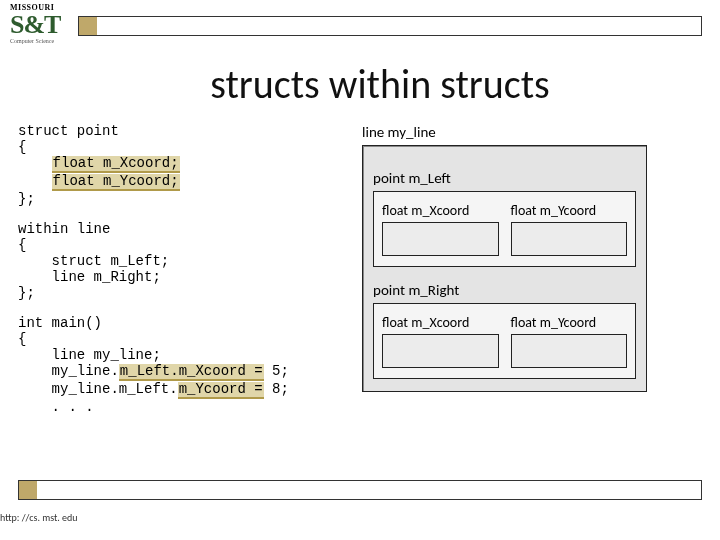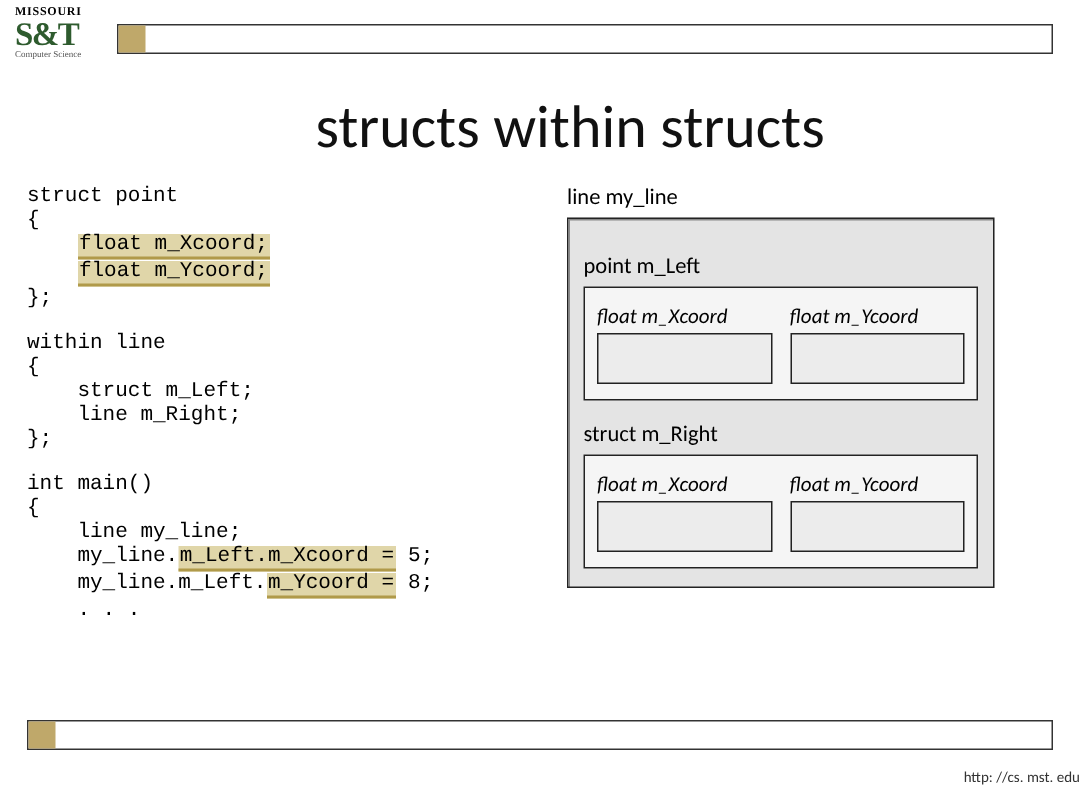--- a/index.html
+++ b/index.html
@@ -20,21 +20,21 @@
     position: absolute;
     left: 10px;
     top: 4px;
     width: 62px;
     font-family: Georgia, serif;
     font-size: 8px;
     line-height: 1;
     text-align: left;
   }
   .logo .mo { color: #000; font-weight: bold; letter-spacing: 0.5px; }
-  .logo .st { font-size: 22px; font-weight: bold; color: #2e5b2e; letter-spacing: -1px; }
+  .logo .st { font-size: 26px; font-weight: bold; color: #2e5b2e; letter-spacing: -1px; }
   .logo .cs { font-size: 6px; color: #555; }
   .header-bar {
     position: absolute;
     left: 78px;
     right: 18px;
     top: 16px;
     height: 20px;
     background: #fff;
     border: 1px solid #333;
   }
@@ -71,40 +71,39 @@
   .hl {
     display: inline-block;
     background: #e0d6a9;
     border-bottom: 2px solid #b09a4a;
     padding: 0 1px;
     line-height: 1.05;
   }
   
   .diagram {
     position: absolute;
-    left: 378px;
+    left: 362px;
     top: 0;
     width: 285px;
     font-family: "Calibri", sans-serif;
     font-size: 15px;
   }
   .dlabel { font-size: 15px; color: #000; }
   .outer {
     margin-top: 4px;
     border: 1.5px solid #222;
     background: #e4e4e4;
     padding: 23px 10px 12px 10px;
     box-shadow: 1px 1px 0 #888 inset;
   }
   .plabel { font-size: 15px; margin-bottom: 4px; }
   .inner {
     border: 1.5px solid #222;
     background: #f5f5f5;
     padding: 6px 8px 10px 8px;
-    font-style: italic;
   }
   .pair {
     display: flex;
     gap: 12px;
     margin-top: 4px;
   }
   .slot {
     flex: 1;
   }
   .slot .sl { font-size: 14px; margin-bottom: 3px; }
@@ -128,21 +127,21 @@
     content: "";
     position: absolute;
     left: 0; top: 0; bottom: 0;
     width: 18px;
     background: #bfa86a;
   }
   .footer-link {
     position: absolute;
     bottom: 16px;
     left: 0; right: 0;
-    text-align: right;
+    text-align: left;
     font-size: 10px;
     color: #333;
   }
 </style>
 </head>
 <body>
 
 <div class="header-area">
   <div class="logo">
     <div class="mo">MISSOURI</div>
@@ -185,21 +184,21 @@
             <div class="sl">float m_Xcoord</div>
             <div class="box"></div>
           </div>
           <div class="slot">
             <div class="sl">float m_Ycoord</div>
             <div class="box"></div>
           </div>
         </div>
       </div>
       <div class="gap"></div>
-      <div class="plabel">struct m_Right</div>
+      <div class="plabel">point m_Right</div>
       <div class="inner">
         <div class="pair">
           <div class="slot">
             <div class="sl">float m_Xcoord</div>
             <div class="box"></div>
           </div>
           <div class="slot">
             <div class="sl">float m_Ycoord</div>
             <div class="box"></div>
           </div>

